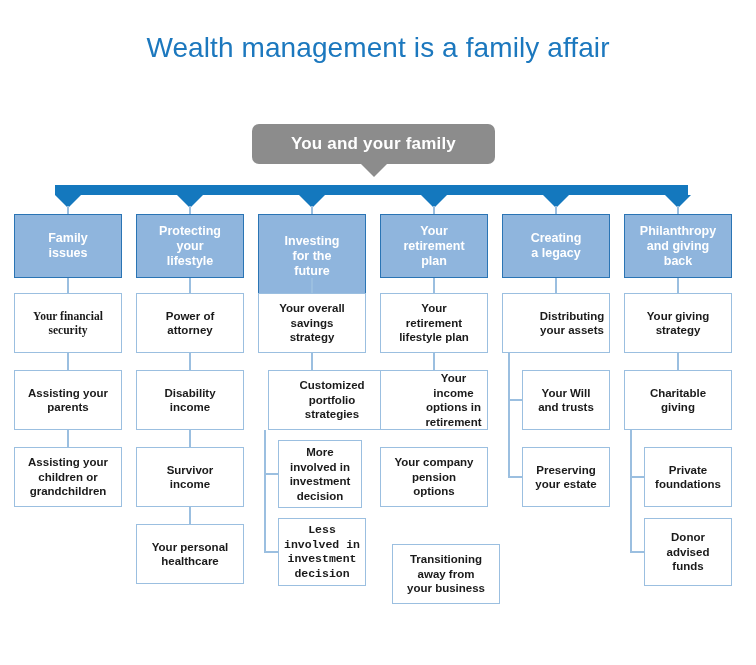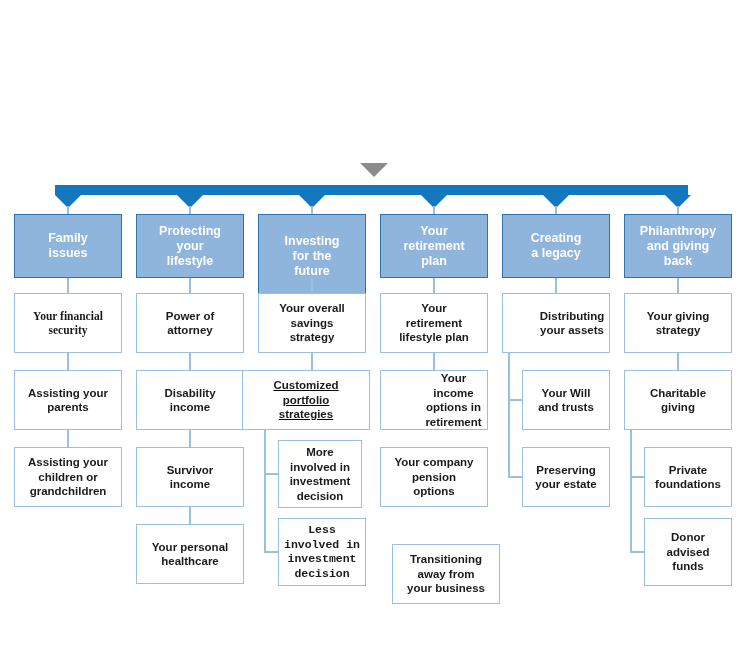--- a/index.html
+++ b/index.html
@@ -138,21 +138,25 @@
     position: absolute;
     height: 2px;
     background: #9BBFE0;
   }
 </style>
 </head>
 <body>
 
 <div id="canvas">
 
-
+  <div id="page-title">Wealth management is a family affair</div>
+
+  <div id="root-callout">
+    <span id="root-callout-label">You and your family</span>
+  </div>
   <div id="root-callout-tail"></div>
 
   <div id="dist-bar"></div>
 
   <div id="arrows-layer">
       <div class="dist-arrow" style="left: 55px;"></div>
       <div class="dist-stem" style="left: 67px;"></div>
       <div class="dist-arrow" style="left: 177px;"></div>
       <div class="dist-stem" style="left: 189px;"></div>
       <div class="dist-arrow" style="left: 299px;"></div>
@@ -230,21 +234,21 @@
       </div>
       <div class="node-box" style="left: 136px; top: 447px; width: 108px; height: 60px;">
         <span class="node-label">Survivor<br>income</span>
       </div>
       <div class="node-box" style="left: 136px; top: 524px; width: 108px; height: 60px;">
         <span class="node-label">Your personal<br>healthcare</span>
       </div>
       <div class="node-box" style="left: 258px; top: 293px; width: 108px; height: 60px;">
         <span class="node-label">Your overall<br>savings<br>strategy</span>
       </div>
-      <div class="node-box" style="left: 242px; top: 370px; width: 128px; height: 60px; text-decoration: underline;">
+      <div class="node-box" style="left: 268px; top: 370px; width: 128px; height: 60px;">
         <span class="node-label">Customized<br>portfolio<br>strategies</span>
       </div>
       <div class="node-box" style="left: 278px; top: 440px; width: 84px; height: 68px;">
         <span class="node-label">More<br>involved in<br>investment<br>decision</span>
       </div>
       <div class="node-box" style="left: 278px; top: 518px; width: 88px; height: 68px; font-family: Liberation Mono, monospace;">
         <span class="node-label">Less<br>involved in<br>investment<br>decision</span>
       </div>
       <div class="node-box" style="left: 380px; top: 293px; width: 108px; height: 60px;">
         <span class="node-label">Your<br>retirement<br>lifestyle plan</span>

